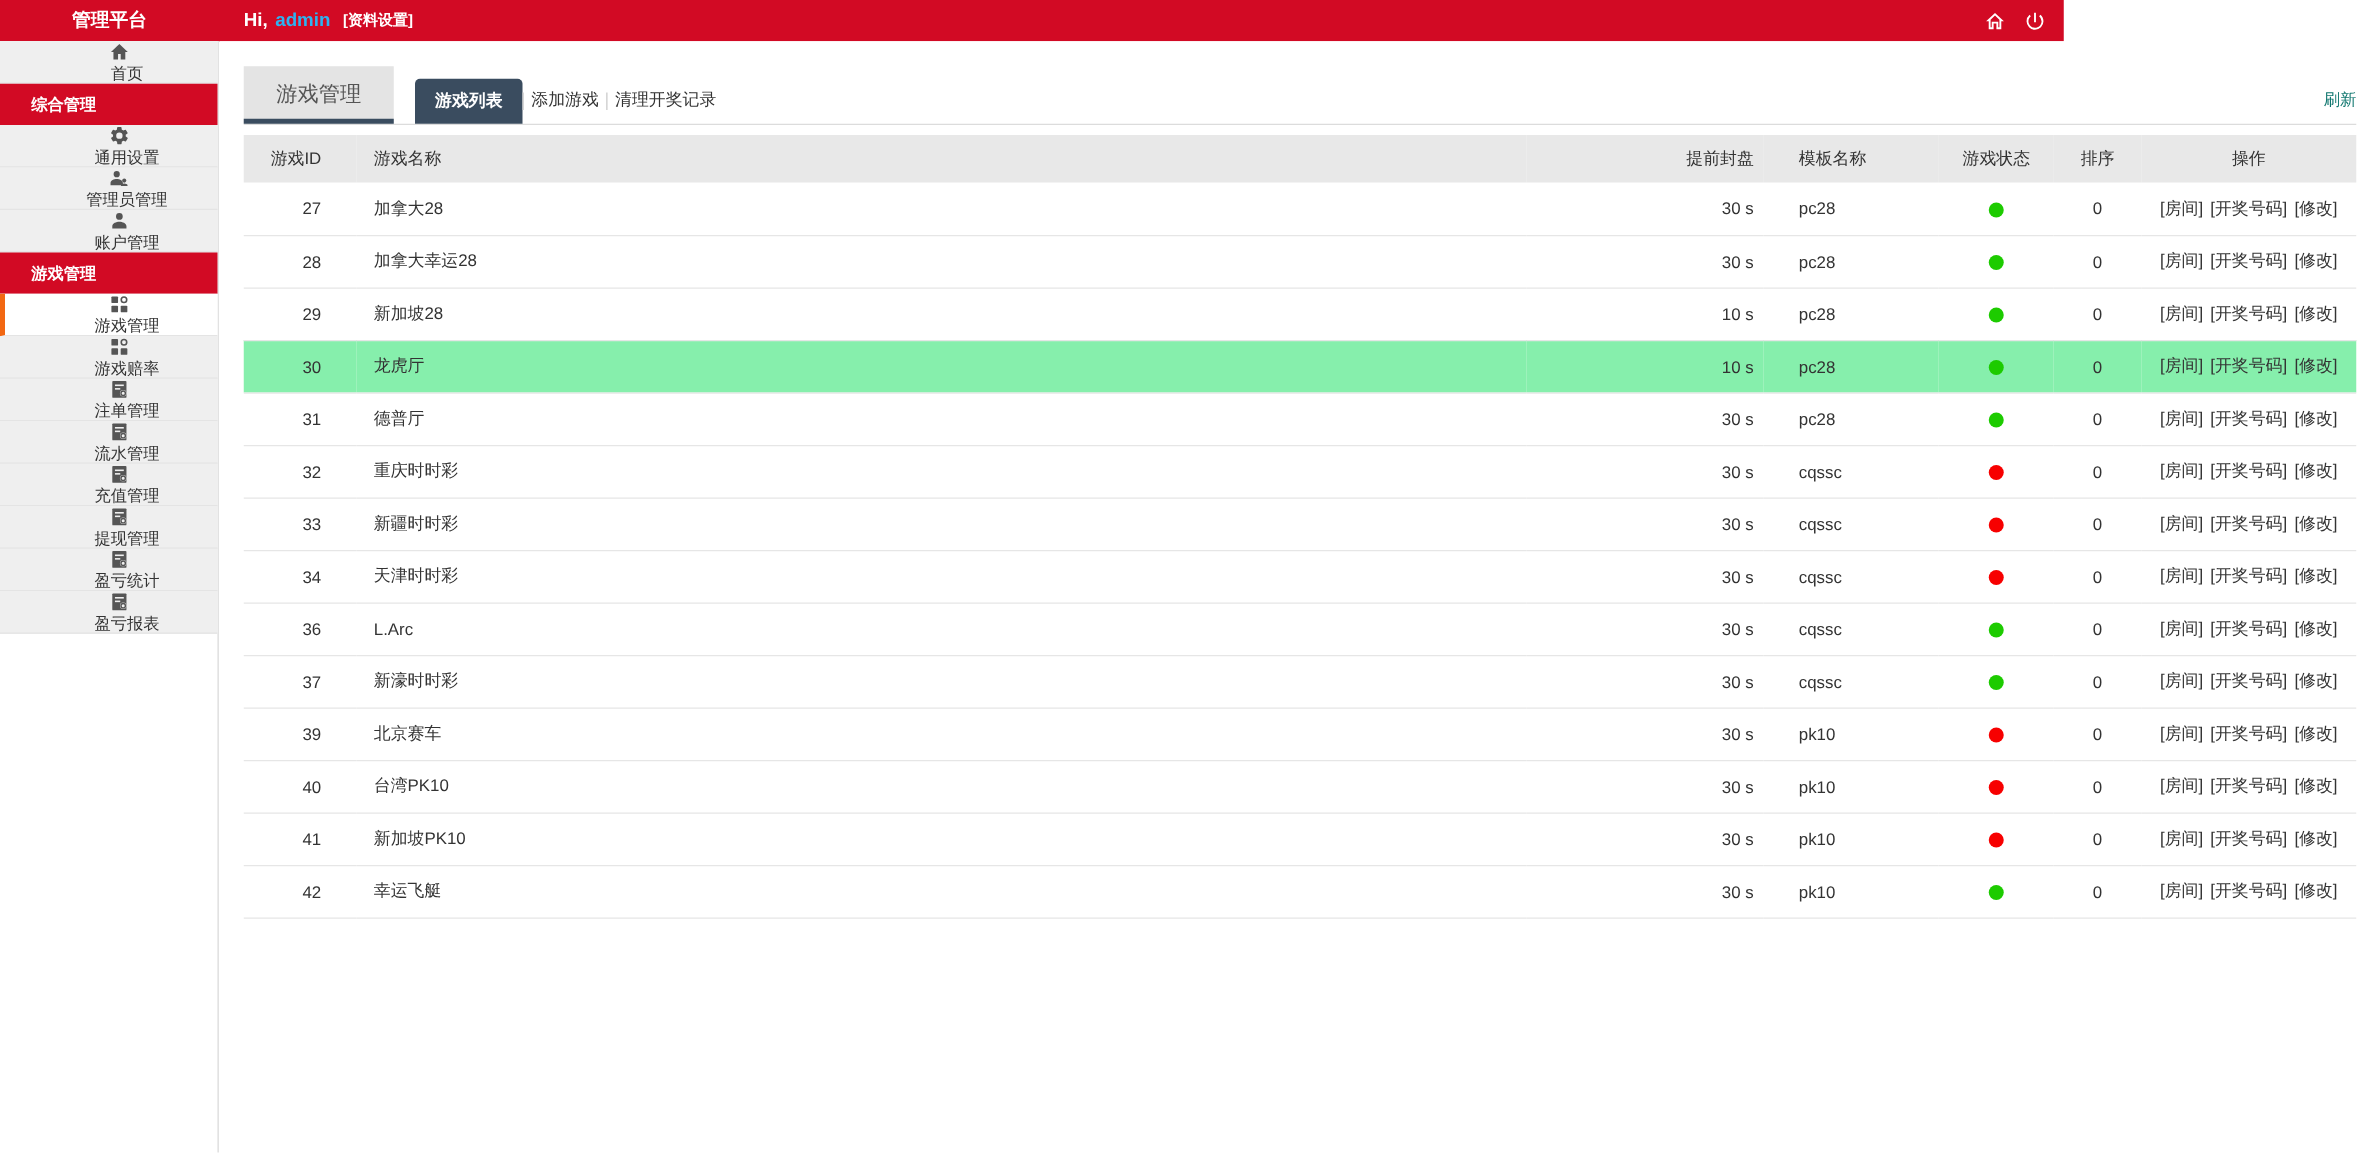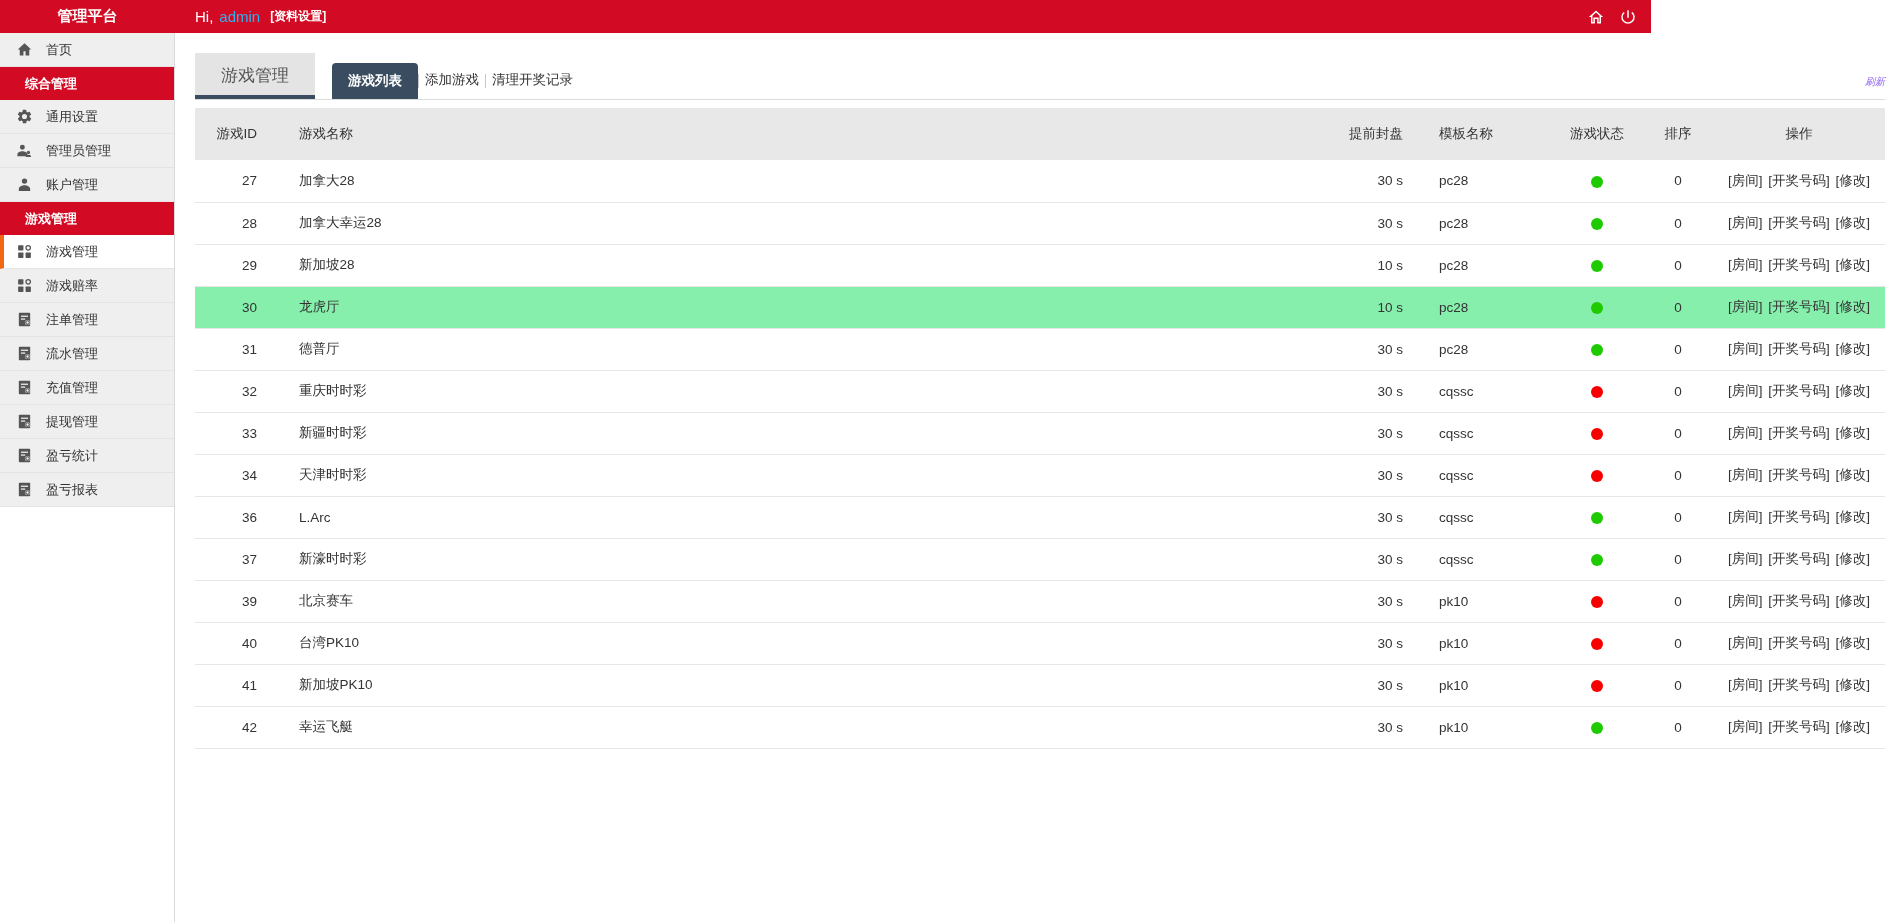--- a/index.html
+++ b/index.html
@@ -3,57 +3,57 @@
 <meta charset="utf-8">
 <style>
   * { margin:0; padding:0; box-sizing:border-box; }
   html,body { width:1901px; height:922px; overflow:hidden; background:#fff;
               font-family:"Liberation Sans", sans-serif; color:#333; }
 
   
   .topbar { position:absolute; left:0; top:0; width:1651px; height:33px;
             background:#d20a24; display:flex; align-items:center; }
   .brand { width:175px; text-align:center; color:#fff; font-size:15px; font-weight:bold; }
-  .greeting { margin-left:20px; font-size:15px; font-weight:normal; color:#fff; display:flex; align-items:center; }
+  .greeting { margin-left:20px; font-size:15px; font-weight:bold; color:#fff; display:flex; align-items:center; }
   .greeting .uname { color:#2db3f2; margin-left:6px; }
   .profile-link { color:#fff; font-size:12px; font-weight:bold; margin-left:10px; cursor:pointer; }
   .topbar-right { margin-left:auto; display:flex; align-items:center; gap:14px; padding-right:14px; }
   .topbar-right svg { width:18px; height:18px; fill:#fff; cursor:pointer; display:block; }
 
   
   .sidebar { position:absolute; left:0; top:33px; width:175px; height:889px;
              background:#fff; border-right:1px solid #d9d9d9; }
   .sb-menu { background:#efefef; }
   .sb-item { height:34px; display:flex; align-items:center; padding-left:16px;
              border-bottom:1px solid #e4e4e4; font-size:13px; color:#333; cursor:pointer;
-             background:#efefef; }
+             background:#efefef;flex-direction:column; }
   .sb-item.active { background:#fff; border-left:4px solid #f26712; padding-left:12px; }
   .sb-icon { width:17px; height:17px; display:inline-flex; }
   .sb-icon svg { width:17px; height:17px; fill:#555; }
   .sb-label { margin-left:13px; }
   .sb-section { height:33px; line-height:33px; background:#d20a24; color:#fff;
                 font-size:13px; font-weight:bold; padding-left:25px; }
 
   
   .main { position:absolute; left:176px; top:33px; width:1725px; height:889px;
           background:#fff; padding:20px 16px 0 19px; }
 
   .tabs-row { display:flex; align-items:flex-end; border-bottom:1px solid #dcdcdc; }
   .page-title-box { background:#e4e4e4; color:#555; font-size:17px;
                     padding:11px 26px 8px 26px; border-bottom:4px solid #3a4c5f; cursor:default; }
   .tab-active { margin-left:17px; background:#3a4c5f; color:#fff; font-size:13.5px; font-weight:bold;
                 padding:9px 16px; border-radius:4px 4px 0 0; cursor:pointer; }
   .tab-sep { width:1px; height:14px; background:#c9c9c9; align-self:flex-end; margin-bottom:11px; }
   .tab { font-size:13.5px; color:#333; padding:0 6px; margin-bottom:10px; cursor:pointer; }
-  .refresh-link { margin-left:auto; font-size:10px; color:#8b5cf6; margin-bottom:10px; cursor:pointer;font-style:italic; }
+  .refresh-link { margin-left:auto; font-size:13px; color:#0f766e; margin-bottom:10px; cursor:pointer; }
 
   
   table.games { width:100%; border-collapse:collapse; margin-top:8px; table-layout:fixed; }
   table.games thead tr { background:#e8e8e8; }
-  table.games th { height:52px; font-weight:normal; font-size:13.5px; color:#333; }
+  table.games th { height:38px; font-weight:normal; font-size:13.5px; color:#333; }
   table.games td { height:42px; font-size:13.5px; color:#333; border-bottom:1px solid #e6e6e6; }
   tr.highlight td { background:#86efac; }
 
   .col-id   { width:90px;  text-align:right; padding-right:28px; }
   .col-name { text-align:left; padding-left:14px; }
   .col-close{ width:190px; text-align:right; padding-right:8px; }
   .col-tpl  { width:140px; text-align:left; padding-left:28px; }
   .col-status{ width:92px; text-align:center; }
   .col-sort { width:70px;  text-align:center; }
   .col-ops  { width:172px; text-align:center; white-space:nowrap; }

